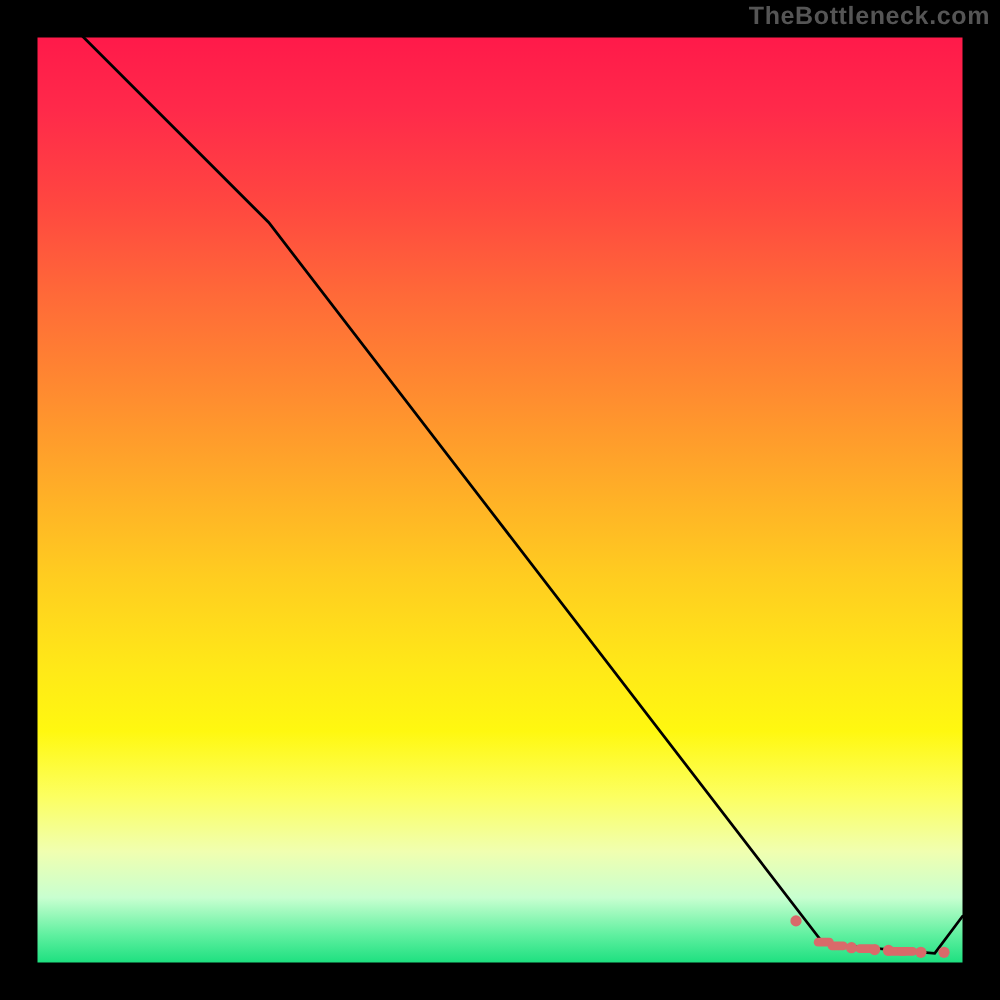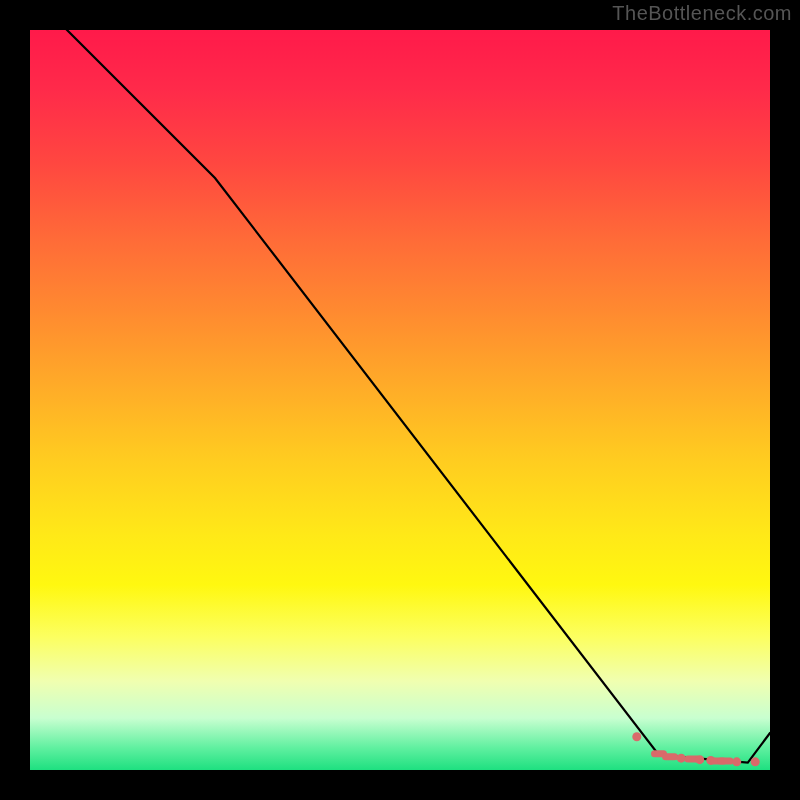--- a/index.html
+++ b/index.html
@@ -10,21 +10,21 @@
     position: relative;
     font-family: Arial, sans-serif;
     overflow: hidden;
   }
   .watermark {
     position: absolute;
     top: 2px;
     right: 8px;
     color: #555;
     font-size: 20px;
-    font-weight: 400;
+    font-weight: 700;
     letter-spacing: 0.5px;
     z-index: 10;
   }
   .plot-area {
     position: absolute;
     left: 30px;
     top: 30px;
     width: 740px;
     height: 740px;
     background: linear-gradient(to bottom,

